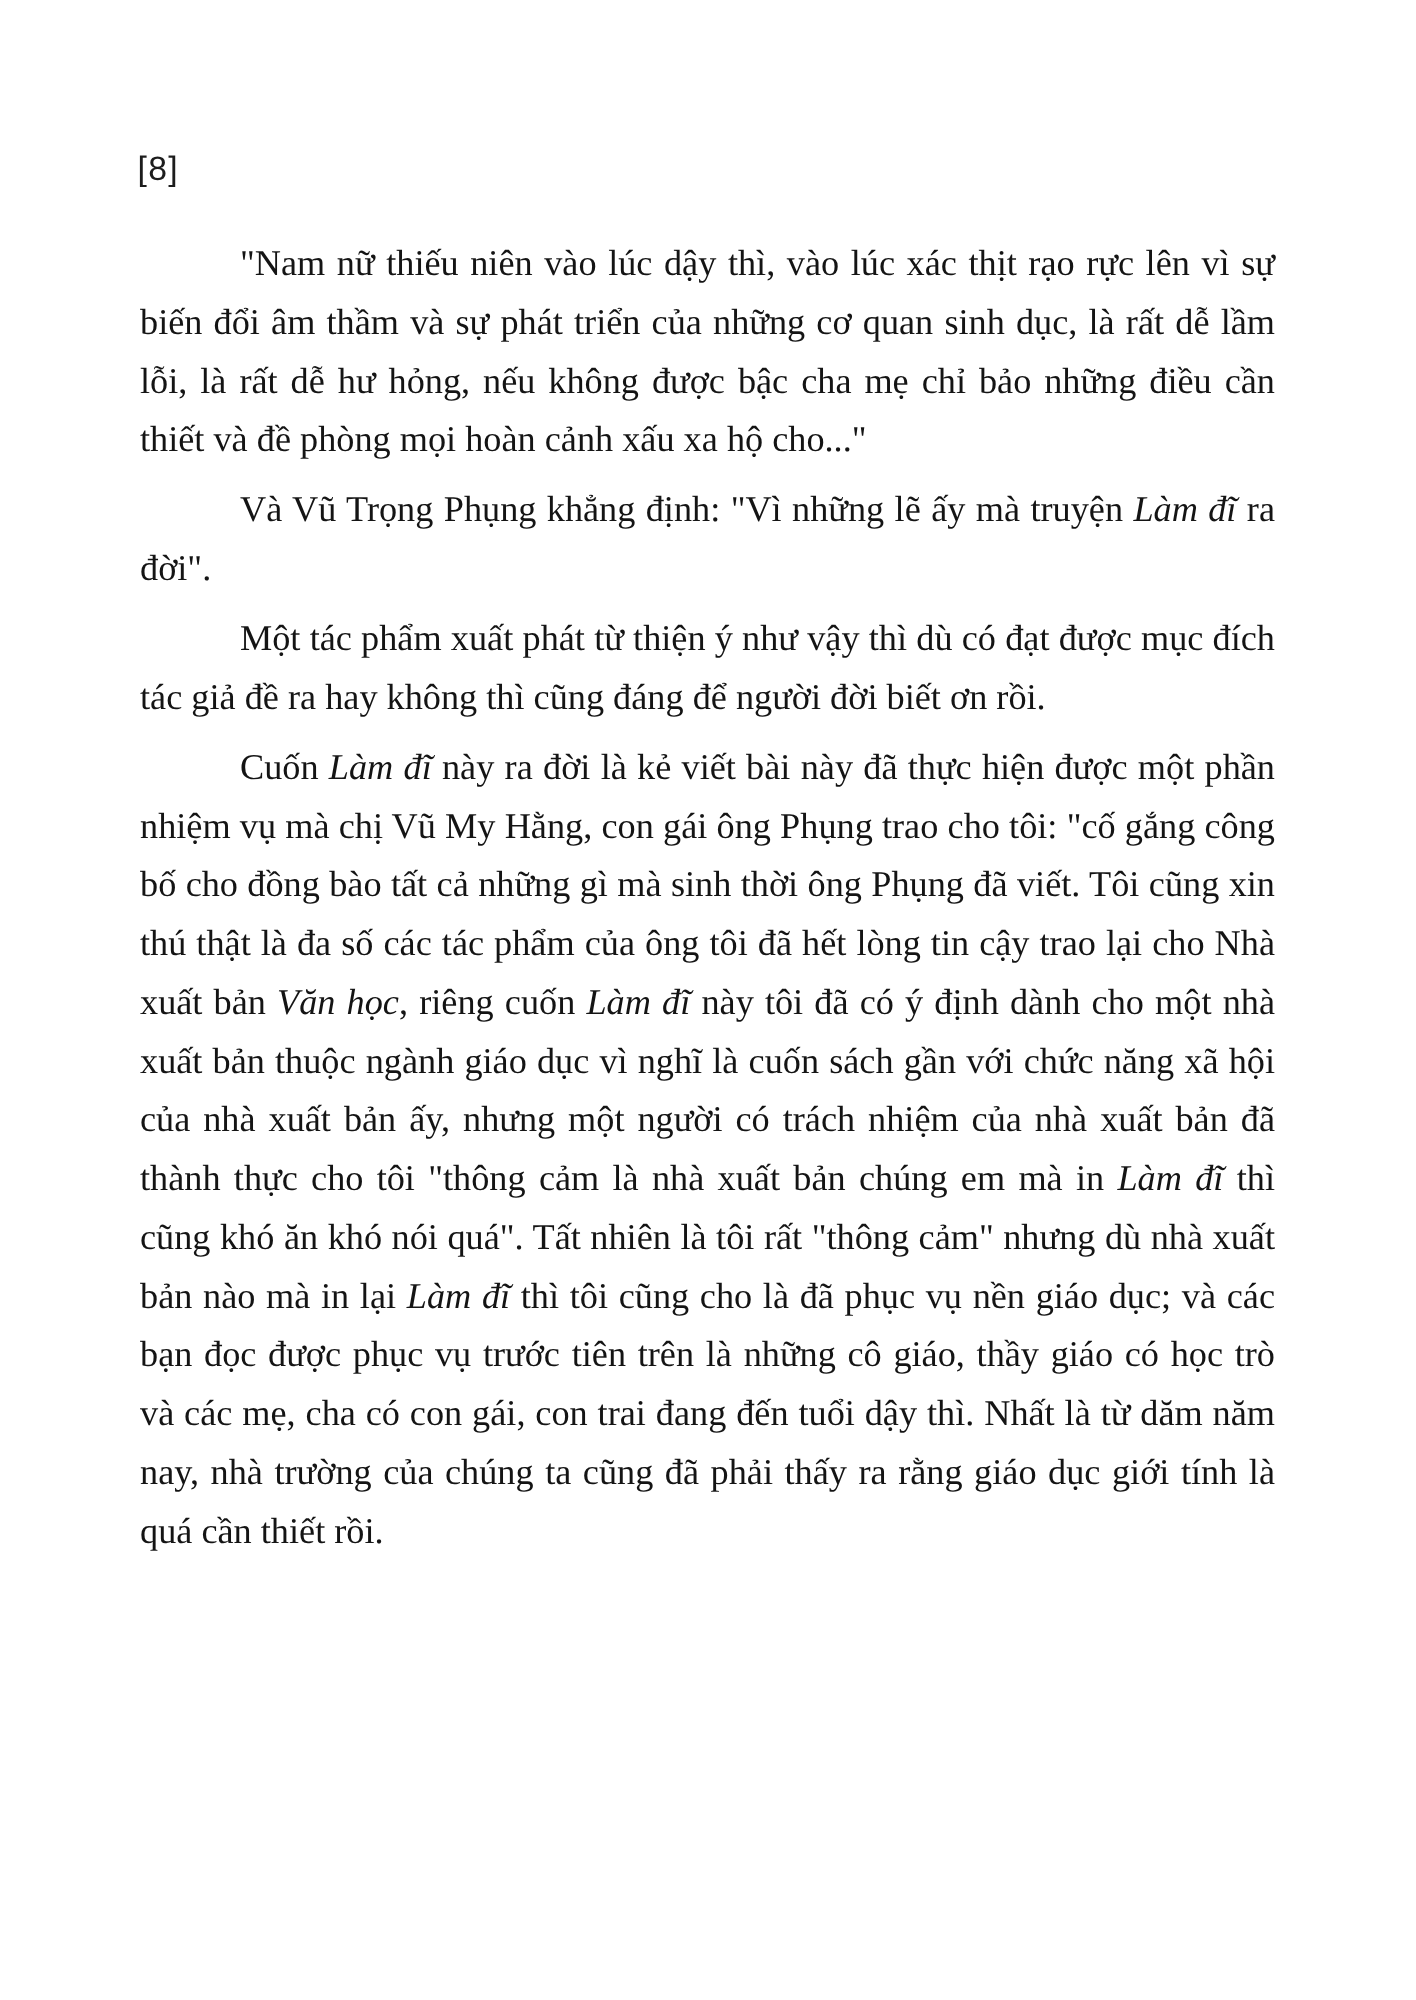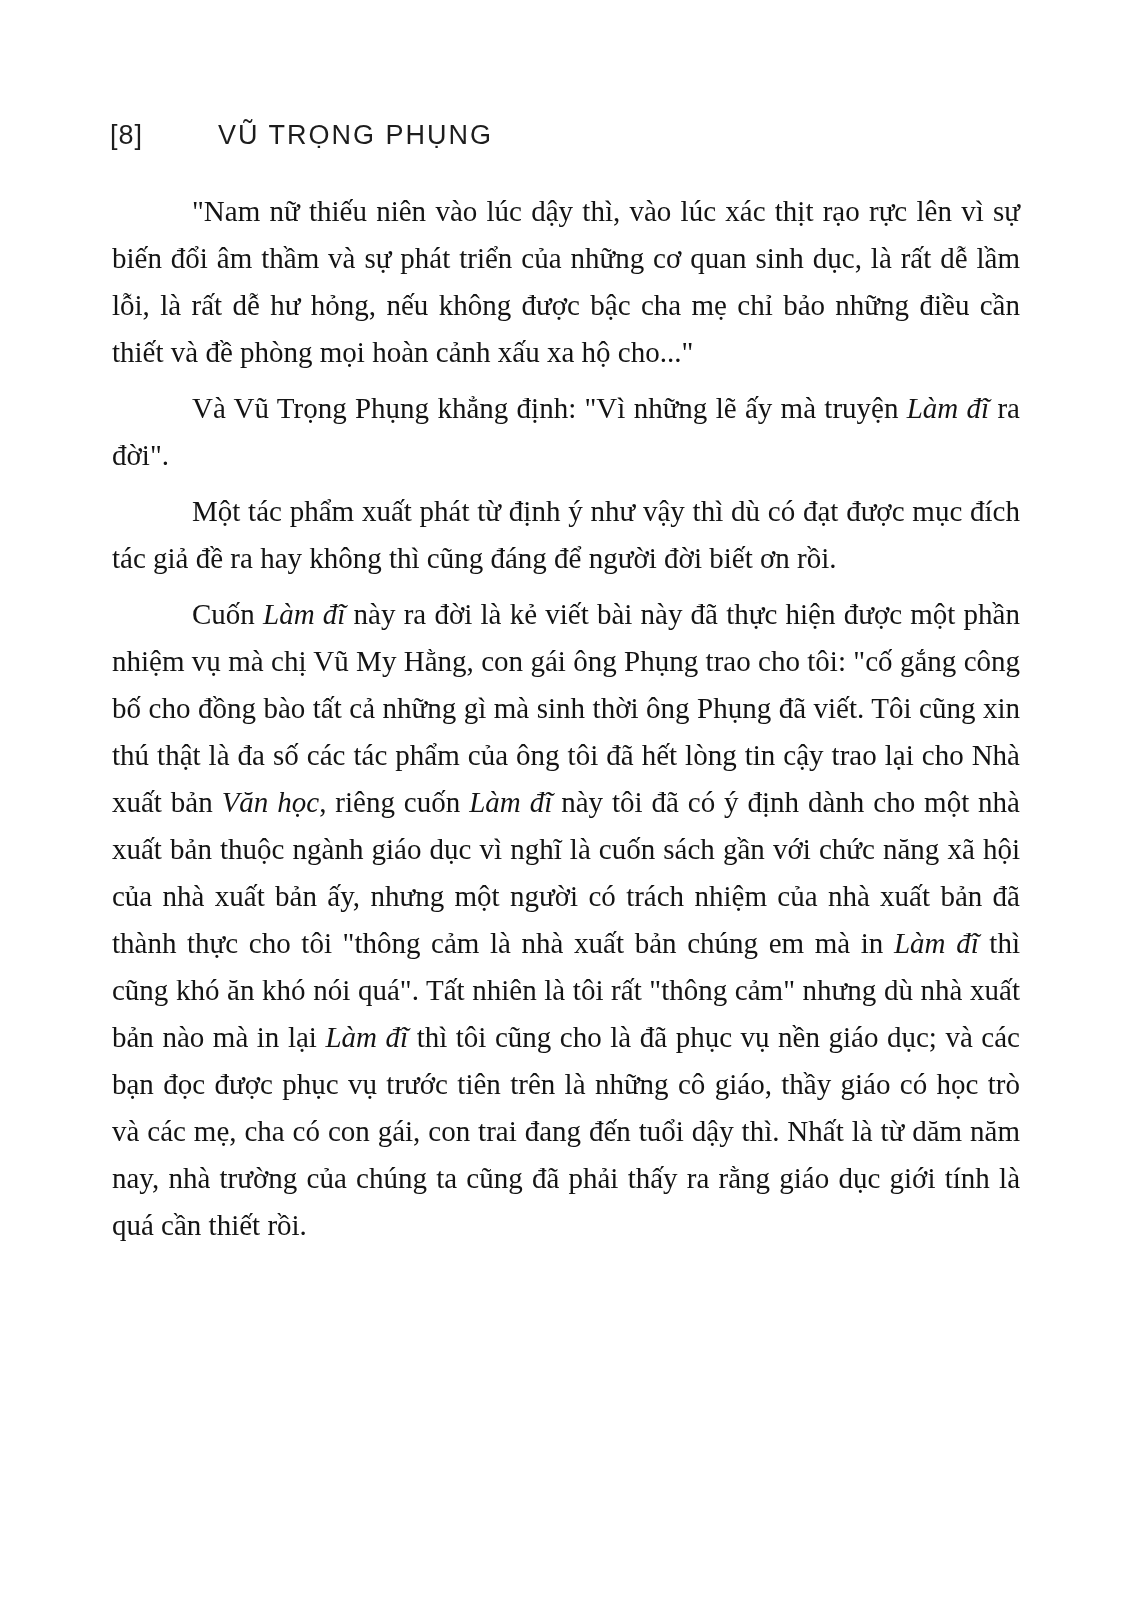--- a/index.html
+++ b/index.html
@@ -55,21 +55,20 @@
   }
   .body-text i {
   }
 </style>
 </head>
 <body>
 
 <div class="page">
   <div class="header">
     <span class="page-num">[8]</span>
-    <span class="running-title">VŨ TRỌNG PHỤNG</span>
   </div>
   <div class="body-text" id="body-text">
       <p><span>"Nam nữ thiếu niên vào lúc dậy thì, vào lúc xác thịt rạo rực lên vì sự biến đổi âm thầm và sự phát triển của những cơ quan sinh dục, là rất dễ lầm lỗi, là rất dễ hư hỏng, nếu không được bậc cha mẹ chỉ bảo những điều cần thiết và đề phòng mọi hoàn cảnh xấu xa hộ cho..."</span></p>
       <p><span>Và Vũ Trọng Phụng khẳng định: "Vì những lẽ ấy mà truyện </span><i>Làm đĩ</i><span> ra đời".</span></p>
-      <p><span>Một tác phẩm xuất phát từ định ý như vậy thì dù có đạt được mục đích tác giả đề ra hay không thì cũng đáng để người đời biết ơn rồi.</span></p>
+      <p><span>Một tác phẩm xuất phát từ thiện ý như vậy thì dù có đạt được mục đích tác giả đề ra hay không thì cũng đáng để người đời biết ơn rồi.</span></p>
       <p><span>Cuốn </span><i>Làm đĩ</i><span> này ra đời là kẻ viết bài này đã thực hiện được một phần nhiệm vụ mà chị Vũ My Hằng, con gái ông Phụng trao cho tôi: "cố gắng công bố cho đồng bào tất cả những gì mà sinh thời ông Phụng đã viết. Tôi cũng xin thú thật là đa số các tác phẩm của ông tôi đã hết lòng tin cậy trao lại cho Nhà xuất bản </span><i>Văn học</i><span>, riêng cuốn </span><i>Làm đĩ</i><span> này tôi đã có ý định dành cho một nhà xuất bản thuộc ngành giáo dục vì nghĩ là cuốn sách gần với chức năng xã hội của nhà xuất bản ấy, nhưng một người có trách nhiệm của nhà xuất bản đã thành thực cho tôi "thông cảm là nhà xuất bản chúng em mà in </span><i>Làm đĩ</i><span> thì cũng khó ăn khó nói quá". Tất nhiên là tôi rất "thông cảm" nhưng dù nhà xuất bản nào mà in lại </span><i>Làm đĩ</i><span> thì tôi cũng cho là đã phục vụ nền giáo dục; và các bạn đọc được phục vụ trước tiên trên là những cô giáo, thầy giáo có học trò và các mẹ, cha có con gái, con trai đang đến tuổi dậy thì. Nhất là từ dăm năm nay, nhà trường của chúng ta cũng đã phải thấy ra rằng giáo dục giới tính là quá cần thiết rồi.</span></p>
     </div>
 </div>
 
 </body></html>

